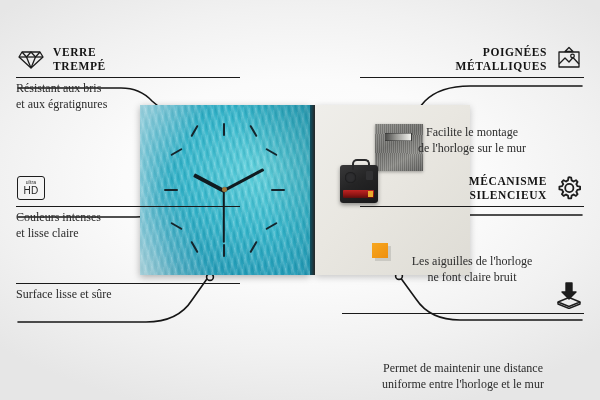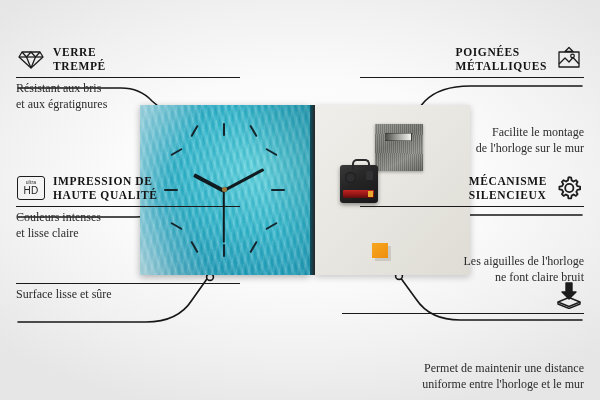--- a/index.html
+++ b/index.html
@@ -200,36 +200,36 @@
   .ftitle {
     font-family: "Liberation Serif", serif;
     font-weight: bold;
     font-size: 11.5px;
     letter-spacing: 0.6px;
     line-height: 1.22;
     color: #141414;
     text-transform: uppercase;
     white-space: pre-line;
   }
-  .feature.right .ftitle { text-align: left; }
+  .feature.right .ftitle { text-align: right; }
   .feature.left  .ftitle { text-align: left; }
 
   .rule {
     height: 0;
     border-top: 1.4px solid #1a1a1a;
     margin: 3px 0 3px 0;
   }
   .fdesc {
     font-family: "Liberation Serif", serif;
     font-size: 12px;
     line-height: 1.32;
     color: #2b2b2b;
     white-space: pre-line;
   }
-  .feature.right .fdesc { text-align: right; margin-top: 47px; }
+  .feature.right .fdesc { text-align: center; margin-top: 47px; }
   .feature.left  .fdesc { text-align: left; }
 
   
   .hd-badge {
     width: 26px; height: 22px;
     border: 1.4px solid #1d1d1d;
     border-radius: 3px;
     display: flex;
     flex-direction: column;
     align-items: center;
@@ -343,22 +343,20 @@
   </div>
 
   <div class="feature left" style="left:16px; top:173px;">
     <div class="head">
       <span class="ficon">
         <span class="hd-badge">
           <span class="u">ultra</span>
           <span class="d">HD</span>
         </span>
       </span>
-      <span class="ftitle">IMPRESSION DE
-HAUTE QUALITÉ</span>
     </div>
     <div class="rule"></div>
     <div class="fdesc">Couleurs intenses
 et lisse claire</div>
   </div>
 
   <div class="feature left" style="left:16px; top:280px;">
     <div class="rule"></div>
     <div class="fdesc">Surface lisse et sûre</div>
   </div>

